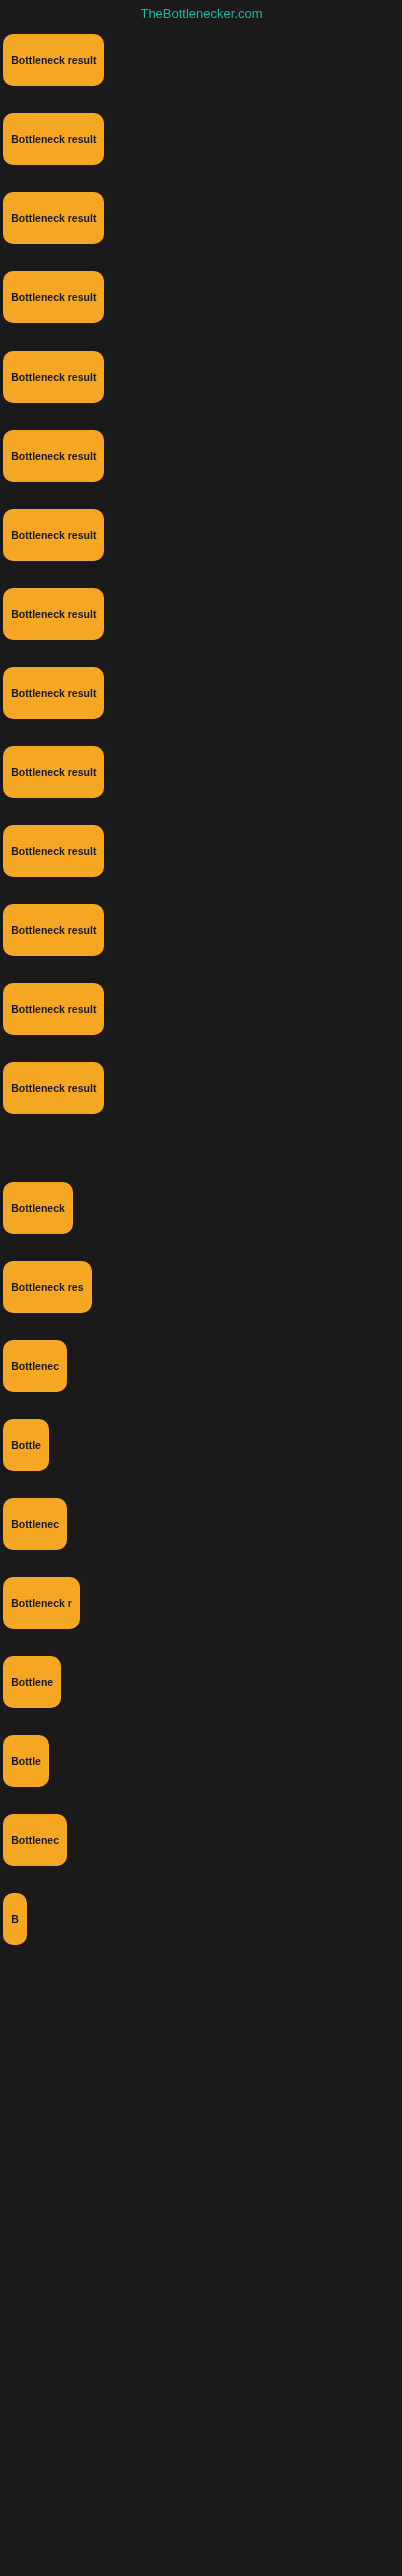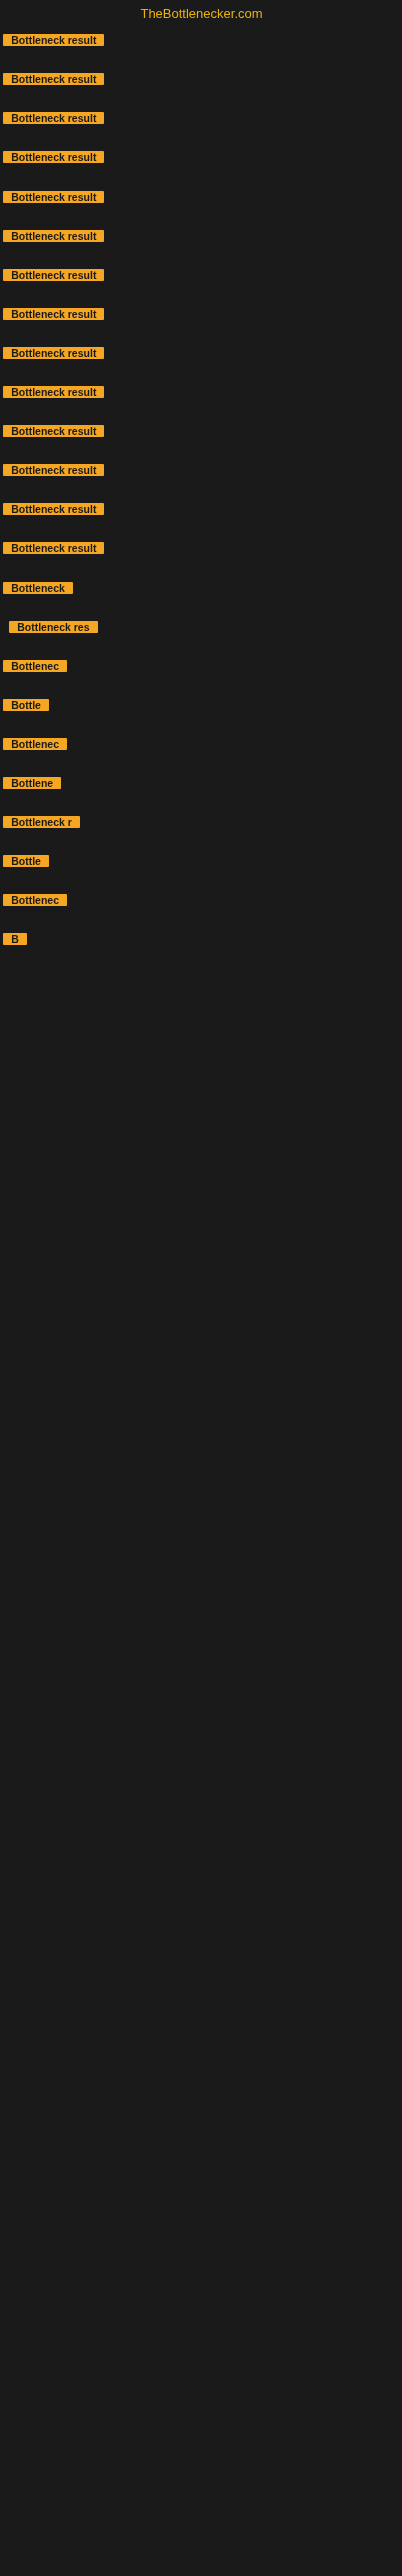--- a/index.html
+++ b/index.html
@@ -9,33 +9,33 @@
     }
     body {
       background-color: #1a1a1a;
       width: 403px;
       min-height: 2576px;
       font-family: Arial, sans-serif;
       position: relative;
     }
     .site-title {
       text-align: center;
-      color: #eab308;
+      color: #14b8a6;
       font-size: 13px;
       padding: 6.4px 0 8px 0;
       font-weight: normal;
     }
     .bottleneck-badge {
       display: inline-block;
       background-color: #f5a623;
       color: #1a1a1a;
       font-size: 10.5px;
       font-weight: bold;
-      padding: 0 8px;
-      border-radius: 1px;
+      padding: 20px 8px;
+      border-radius: 10px;
       white-space: nowrap;
       overflow: hidden;
     }
     .row {
       padding: 4.8px 3.2px 19.3px 3.2px;
     }
   </style>
 </head>
 <body>
 
@@ -51,27 +51,27 @@
     <div class="row"><span class="bottleneck-badge" style="max-width: 145px; width: auto;">Bottleneck result</span></div>
     <div class="row"><span class="bottleneck-badge" style="max-width: 145px; width: auto;">Bottleneck result</span></div>
     <div class="row"><span class="bottleneck-badge" style="max-width: 145px; width: auto;">Bottleneck result</span></div>
     <div class="row"><span class="bottleneck-badge" style="max-width: 145px; width: auto;">Bottleneck result</span></div>
     <div class="row"><span class="bottleneck-badge" style="max-width: 145px; width: auto;">Bottleneck result</span></div>
     <div class="row"><span class="bottleneck-badge" style="max-width: 145px; width: auto;">Bottleneck result</span></div>
     <div class="row"><span class="bottleneck-badge" style="max-width: 145px; width: auto;">Bottleneck result</span></div>
     <div class="row"><span class="bottleneck-badge" style="max-width: 145px; width: auto;">Bottleneck result</span></div>
     <div class="row"><span class="bottleneck-badge" style="max-width: 145px; width: auto;">Bottleneck result</span></div>
     <div class="row"><span class="bottleneck-badge" style="max-width: 145px; width: auto;">Bottleneck result</span></div>
-    <div class="row"><span class="bottleneck-badge" style="max-width: 89px; width: auto;">Bottleneck</span></div>
-    <div class="row"><span class="bottleneck-badge" style="max-width: 109px; width: auto; margin-left: 6px;">Bottleneck res</span></div>
+    <div class="row"><span class="bottleneck-badge" style="max-width: 89px; width: auto; margin-top: 40px;">Bottleneck</span></div>
+    <div class="row"><span class="bottleneck-badge" style="max-width: 109px; width: auto;">Bottleneck res</span></div>
     <div class="row"><span class="bottleneck-badge" style="max-width: 81px; width: auto;">Bottlenec</span></div>
     <div class="row"><span class="bottleneck-badge" style="max-width: 64px; width: auto;">Bottle</span></div>
     <div class="row"><span class="bottleneck-badge" style="max-width: 81px; width: auto;">Bottlenec</span></div>
+    <div class="row"><span class="bottleneck-badge" style="max-width: 97px; width: auto;">Bottleneck r</span></div>
     <div class="row"><span class="bottleneck-badge" style="max-width: 74px; width: auto;">Bottlene</span></div>
-    <div class="row"><span class="bottleneck-badge" style="max-width: 97px; width: auto;">Bottleneck r</span></div>
     <div class="row"><span class="bottleneck-badge" style="max-width: 63px; width: auto;">Bottle</span></div>
     <div class="row"><span class="bottleneck-badge" style="max-width: 79px; width: auto;">Bottlenec</span></div>
     <div class="row"><span class="bottleneck-badge" style="max-width: 32px; width: auto;">B</span></div>
     <div class="row"></div>
     <div class="row"></div>
     <div class="row"></div>
     <div class="row"></div>
     <div class="row"></div>
     <div class="row"></div>
   </div>

